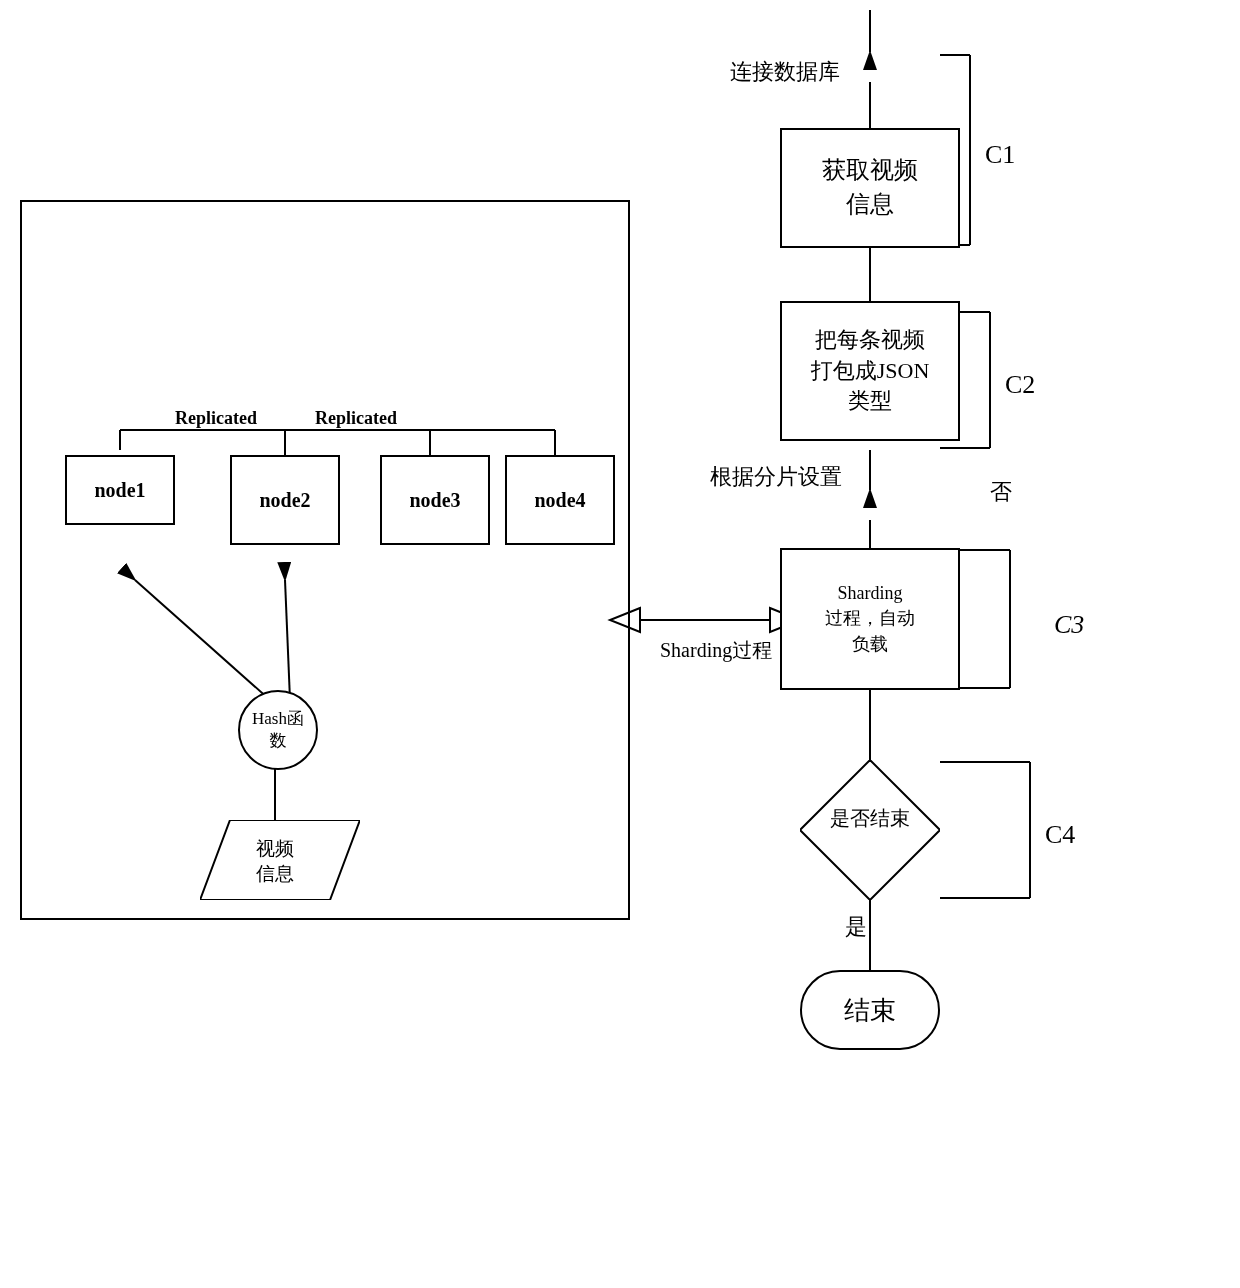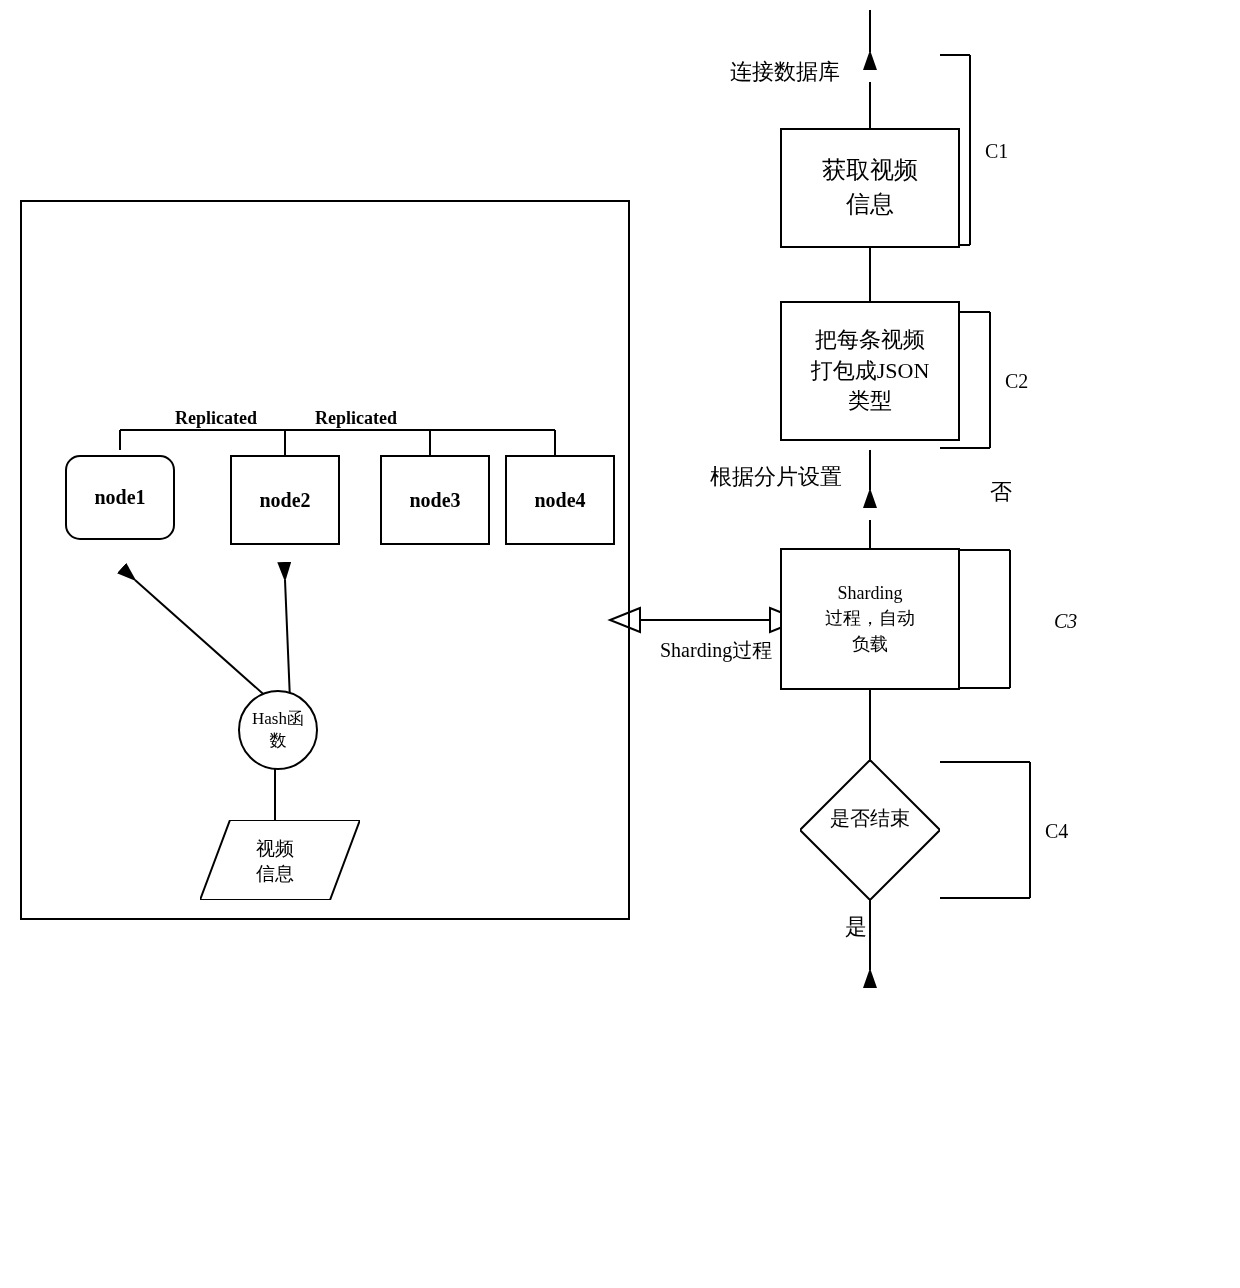--- a/index.html
+++ b/index.html
@@ -69,21 +69,21 @@
     .arrow-label {
       position: absolute;
       font-size: 18px;
       font-weight: bold;
       background: #fff;
     }
 
     
     .c-label {
       position: absolute;
-      font-size: 20px;
+      font-size: 26px;
       font-weight: normal;
     }
 
     
     .text-label {
       position: absolute;
       font-size: 20px;
       text-align: center;
       line-height: 1.5;
     }
@@ -184,21 +184,21 @@
 
     <line x1="285" y1="430" x2="430" y2="430" stroke="#000" stroke-width="2"></line>
     <line x1="430" y1="430" x2="430" y2="455" stroke="#000" stroke-width="2" marker-end="url(#arrowhead2)"></line>
 
     <line x1="430" y1="430" x2="555" y2="430" stroke="#000" stroke-width="2"></line>
     <line x1="555" y1="430" x2="555" y2="455" stroke="#000" stroke-width="2" marker-end="url(#arrowhead2)"></line>
   </svg>
 
   <div class="left-box"></div>
 
-  <div class="node-box" style="left:65px; top:455px; width:110px; height:85px;border-radius:15px;">
+  <div class="node-box" style="left:65px; top:455px; width:110px; height:70px;">
     <span>node1</span>
   </div>
 
   <div class="node-box" style="left:230px; top:455px; width:110px; height:90px;justify-content:center;">
     <span>node2</span>
   </div>
 
   <div class="node-box" style="left:380px; top:455px; width:110px; height:90px;">
     <span>node3</span>
   </div>
@@ -247,19 +247,22 @@
 
   <div class="text-label" style="left:660px; top:635px; font-size:20px;text-align:center;">Sharding过程</div>
 
   <svg style="position:absolute; left:800px; top:760px; width:140px; height:140px;">
     <polygon points="70,0 140,70 70,140 0,70" fill="white" stroke="black" stroke-width="2"></polygon>
     <text x="70" y="65" text-anchor="middle" font-size="20" font-family="SimSun,serif">是否结束</text>
   </svg>
 
   <div class="text-label" style="left:845px; top:910px; font-size:22px;">是</div>
 
+  <div class="flow-rounded" style="left:800px; top:970px; width:140px; height:80px; font-size:26px;">
+    <span>结束</span>
+  </div>
 
   <div class="c-label" style="left:985px; top:140px;">C1</div>
   <div class="c-label" style="left:1005px; top:370px;">C2</div>
   <div class="c-label" style="left:1054px; top:610px;font-style:italic;">C3</div>
   <div class="c-label" style="left:1045px; top:820px;">C4</div>
 
 </div>
 
 </body></html>

